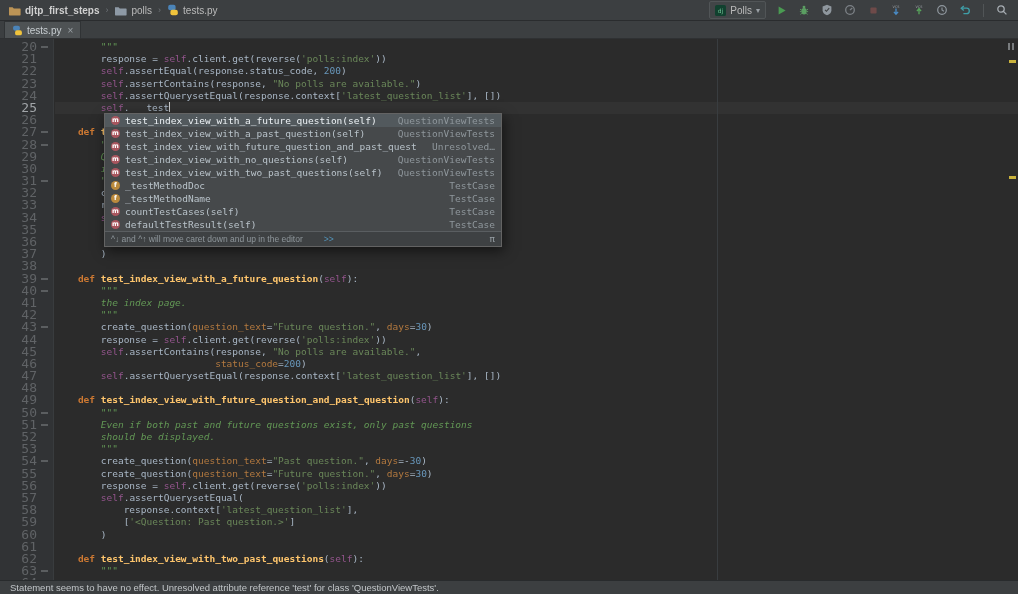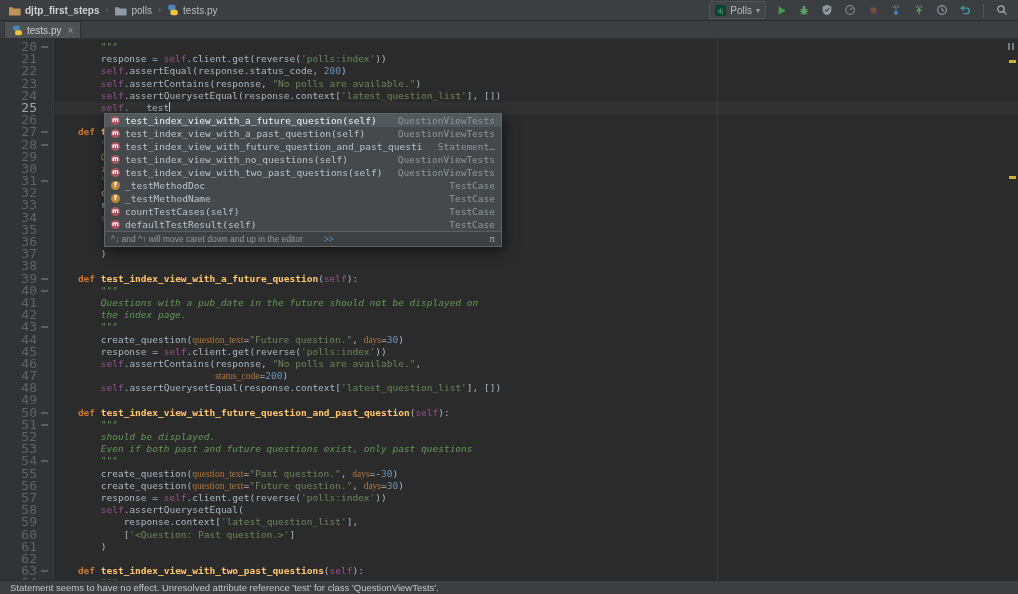--- a/index.html
+++ b/index.html
@@ -55,21 +55,21 @@
     height:12.2px;line-height:12.2px;white-space:pre;
     font-family:"DejaVu Sans Mono",monospace;font-size:9.5px;color:#a9b7c6;
   }
   .code-line.current{background:#323232;}
   .tok-t{color:#a9b7c6;}
   .tok-k{color:#cc7832;font-weight:bold;}
   .tok-s{color:#6a8759;}
   .tok-n{color:#6897bb;}
   .tok-d{color:#629755;font-style:italic;}
   .tok-f{color:#ffc66d;font-weight:bold;}
-  .tok-a{color:#b3793f;font-family:Liberation Serif, serif;}
+  .tok-a{color:#b3793f;}
   .tok-p{color:#94558d;}
   .tok-e{color:#a9b7c6;border-bottom:1px dotted #8a8a8a;margin-left:17px;}
   .caret{display:inline-block;width:1px;height:10px;background:#c8c8c8;vertical-align:-1px;}
   .margin-guide{position:absolute;left:717px;top:0;bottom:0;width:1px;background:#393d40;}
   
   .stripe-mark{position:absolute;right:2px;width:7px;height:3px;background:#c9b23c;z-index:5;}
   .scroll-mark{position:absolute;width:2px;height:7px;background:#8d9194;opacity:.8;z-index:5;}
   
   .popup{
     position:absolute;left:104px;top:113px;width:398px;background:#46494b;
@@ -292,33 +292,32 @@
       <div class="code-line"><span class="tok-d">        """</span></div>
       <div class="code-line"><span class="tok-t">        create_question(</span><span class="tok-a">question_text</span><span class="tok-t">=</span><span class="tok-s">"Past question."</span><span class="tok-t">, </span><span class="tok-a">days</span><span class="tok-t">=-</span><span class="tok-n">30</span><span class="tok-t">)</span></div>
       <div class="code-line"><span class="tok-t">        response = </span><span class="tok-p">self</span><span class="tok-t">.client.get(reverse(</span><span class="tok-s">'polls:index'</span><span class="tok-t">))</span></div>
       <div class="code-line"><span class="tok-t">        </span><span class="tok-p">self</span><span class="tok-t">.assertQuerysetEqual(</span></div>
       <div class="code-line"><span class="tok-t">            response.context[</span><span class="tok-s">'latest_question_list'</span><span class="tok-t">],</span></div>
       <div class="code-line"><span class="tok-t">            [</span><span class="tok-s">'&lt;Question: Past question.&gt;'</span><span class="tok-t">]</span></div>
       <div class="code-line"><span class="tok-t">        )</span></div>
       <div class="code-line"></div>
       <div class="code-line"><span class="tok-t">    </span><span class="tok-k">def</span><span class="tok-t"> </span><span class="tok-f">test_index_view_with_a_future_question</span><span class="tok-t">(</span><span class="tok-p">self</span><span class="tok-t">):</span></div>
       <div class="code-line"><span class="tok-d">        """</span></div>
-      <div class="code-line"><span class="tok-d">        Questions with a pub_date in the future should not be displayed on</span></div>
       <div class="code-line"><span class="tok-d">        the index page.</span></div>
       <div class="code-line"><span class="tok-d">        """</span></div>
       <div class="code-line"><span class="tok-t">        create_question(</span><span class="tok-a">question_text</span><span class="tok-t">=</span><span class="tok-s">"Future question."</span><span class="tok-t">, </span><span class="tok-a">days</span><span class="tok-t">=</span><span class="tok-n">30</span><span class="tok-t">)</span></div>
       <div class="code-line"><span class="tok-t">        response = </span><span class="tok-p">self</span><span class="tok-t">.client.get(reverse(</span><span class="tok-s">'polls:index'</span><span class="tok-t">))</span></div>
       <div class="code-line"><span class="tok-t">        </span><span class="tok-p">self</span><span class="tok-t">.assertContains(response, </span><span class="tok-s">"No polls are available."</span><span class="tok-t">,</span></div>
       <div class="code-line"><span class="tok-t">                            </span><span class="tok-a">status_code</span><span class="tok-t">=</span><span class="tok-n">200</span><span class="tok-t">)</span></div>
       <div class="code-line"><span class="tok-t">        </span><span class="tok-p">self</span><span class="tok-t">.assertQuerysetEqual(response.context[</span><span class="tok-s">'latest_question_list'</span><span class="tok-t">], [])</span></div>
       <div class="code-line"></div>
       <div class="code-line"><span class="tok-t">    </span><span class="tok-k">def</span><span class="tok-t"> </span><span class="tok-f">test_index_view_with_future_question_and_past_question</span><span class="tok-t">(</span><span class="tok-p">self</span><span class="tok-t">):</span></div>
       <div class="code-line"><span class="tok-d">        """</span></div>
+      <div class="code-line"><span class="tok-d">        Even if both past and future questions exist, only past questions</span></div>
       <div class="code-line"><span class="tok-d">        should be displayed.</span></div>
-      <div class="code-line"><span class="tok-d">        Even if both past and future questions exist, only past questions</span></div>
       <div class="code-line"><span class="tok-d">        """</span></div>
       <div class="code-line"><span class="tok-t">        create_question(</span><span class="tok-a">question_text</span><span class="tok-t">=</span><span class="tok-s">"Past question."</span><span class="tok-t">, </span><span class="tok-a">days</span><span class="tok-t">=-</span><span class="tok-n">30</span><span class="tok-t">)</span></div>
       <div class="code-line"><span class="tok-t">        create_question(</span><span class="tok-a">question_text</span><span class="tok-t">=</span><span class="tok-s">"Future question."</span><span class="tok-t">, </span><span class="tok-a">days</span><span class="tok-t">=</span><span class="tok-n">30</span><span class="tok-t">)</span></div>
       <div class="code-line"><span class="tok-t">        response = </span><span class="tok-p">self</span><span class="tok-t">.client.get(reverse(</span><span class="tok-s">'polls:index'</span><span class="tok-t">))</span></div>
       <div class="code-line"><span class="tok-t">        </span><span class="tok-p">self</span><span class="tok-t">.assertQuerysetEqual(</span></div>
       <div class="code-line"><span class="tok-t">            response.context[</span><span class="tok-s">'latest_question_list'</span><span class="tok-t">],</span></div>
       <div class="code-line"><span class="tok-t">            [</span><span class="tok-s">'&lt;Question: Past question.&gt;'</span><span class="tok-t">]</span></div>
       <div class="code-line"><span class="tok-t">        )</span></div>
       <div class="code-line"></div>
       <div class="code-line"><span class="tok-t">    </span><span class="tok-k">def</span><span class="tok-t"> </span><span class="tok-f">test_index_view_with_two_past_questions</span><span class="tok-t">(</span><span class="tok-p">self</span><span class="tok-t">):</span></div>
@@ -340,21 +339,21 @@
         <span class="item-type">QuestionViewTests</span>
       </div>
       <div class="popup-item">
         <span class="item-icon method">m</span>
         <span class="item-label">test_index_view_with_a_past_question(self)</span>
         <span class="item-type">QuestionViewTests</span>
       </div>
       <div class="popup-item">
         <span class="item-icon method">m</span>
         <span class="item-label">test_index_view_with_future_question_and_past_question</span>
-        <span class="item-type">Statement…</span>
+        <span class="item-type">Unresolved…</span>
       </div>
       <div class="popup-item">
         <span class="item-icon method">m</span>
         <span class="item-label">test_index_view_with_no_questions(self)</span>
         <span class="item-type">QuestionViewTests</span>
       </div>
       <div class="popup-item">
         <span class="item-icon method">m</span>
         <span class="item-label">test_index_view_with_two_past_questions(self)</span>
         <span class="item-type">QuestionViewTests</span>

